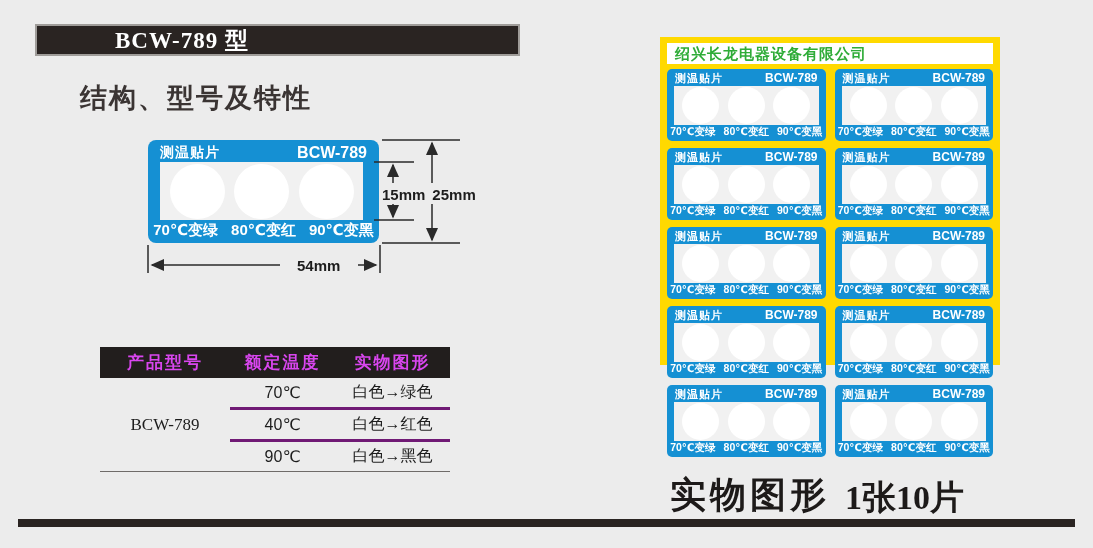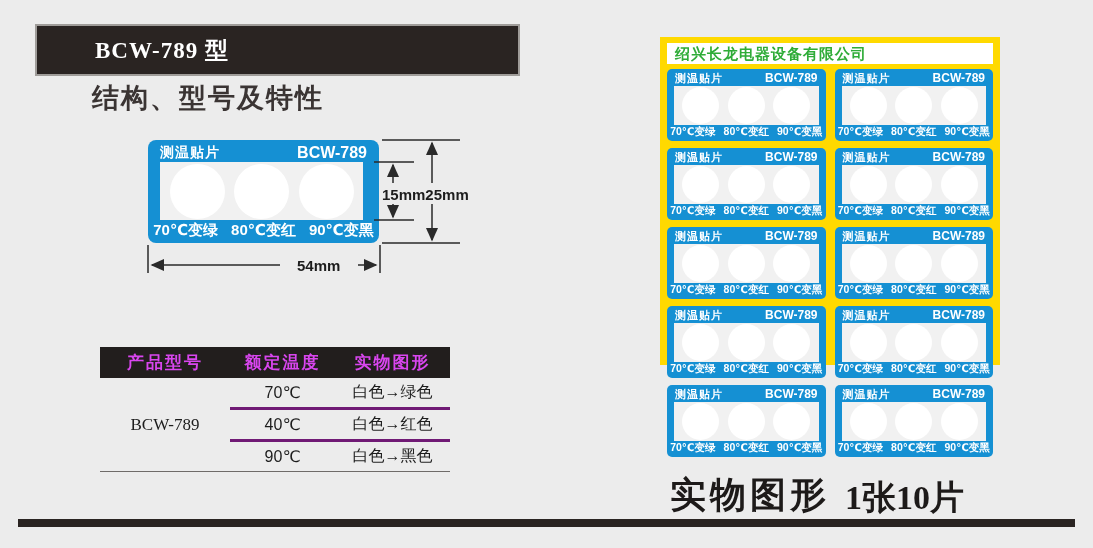--- a/index.html
+++ b/index.html
@@ -10,30 +10,30 @@
     --green:#2fac38;
   }
   html,body{margin:0;padding:0;}
   body{
     width:1093px;height:548px;position:relative;overflow:hidden;
     background:#ececec;
     font-family:"Liberation Sans","DejaVu Sans",sans-serif;
   }
   
   .banner{
-    position:absolute;left:35px;top:24px;width:485px;height:52px;
+    position:absolute;left:35px;top:24px;width:485px;height:32px;
     background:var(--dark);border:2px solid #9f9c99;box-sizing:border-box;
-    display:flex;align-items:center;
+    display:flex;align-items:center;padding-left:20px;
   }
   .banner-title{
     color:#fff;font-family:"Liberation Serif","DejaVu Serif",serif;
     font-weight:bold;font-size:23px;margin-left:58px;letter-spacing:1px;
   }
   .section-heading{
-    position:absolute;left:92px;top:80px;margin:0;
+    position:absolute;left:80px;top:80px;margin:0;
     font-size:27px;font-weight:bold;color:#3a3433;letter-spacing:2px;
   }
   
   .big-label{
     position:absolute;left:148px;top:140px;width:231px;height:103px;
     background:var(--blue);border-radius:8px;
   }
   .big-label .head{
     display:flex;justify-content:space-between;align-items:center;
     height:22px;padding:2px 12px 0 12px;
@@ -47,21 +47,21 @@
   }
   .big-label .dot{width:55px;height:55px;border-radius:50%;background:#fff;flex:none;}
   .big-label .legend{
     position:absolute;bottom:3px;left:0;right:0;
     display:flex;justify-content:center;gap:13px;
     color:#fff;font-weight:bold;font-size:15px;
   }
   
   .dims{position:absolute;left:140px;top:125px;width:340px;height:170px;}
   .dim-height-text{
-    position:absolute;left:382px;top:186px;display:flex;gap:0;
+    position:absolute;left:382px;top:186px;display:flex;gap:7px;
     font-size:15px;font-weight:bold;color:#1d1d1d;white-space:nowrap;
   }
   .dim-width-text{
     position:absolute;left:297px;top:257px;
     font-size:15px;font-weight:bold;color:#1d1d1d;
   }
   
   .spec{
     position:absolute;left:100px;top:347px;width:350px;
     border-collapse:collapse;border-bottom:1px solid #6f6b69;

